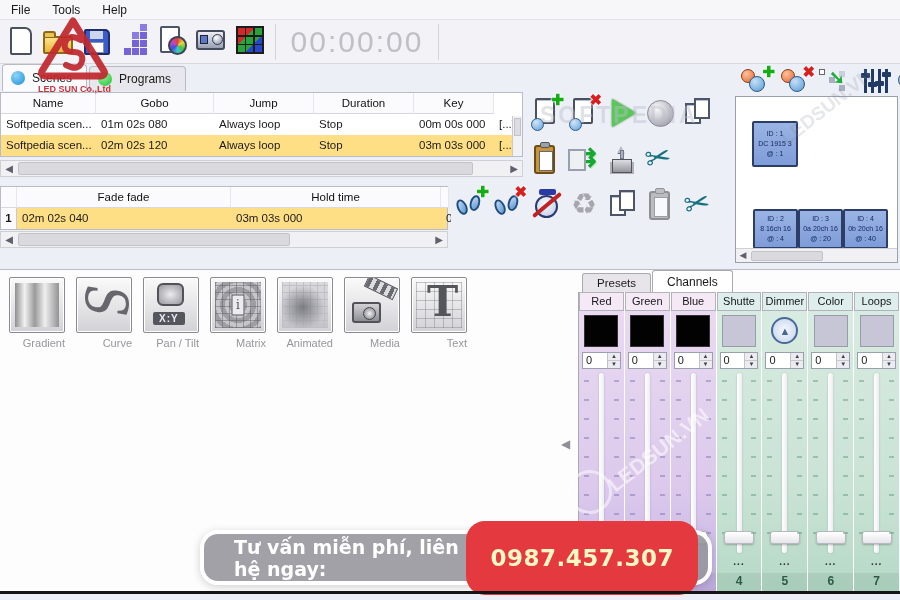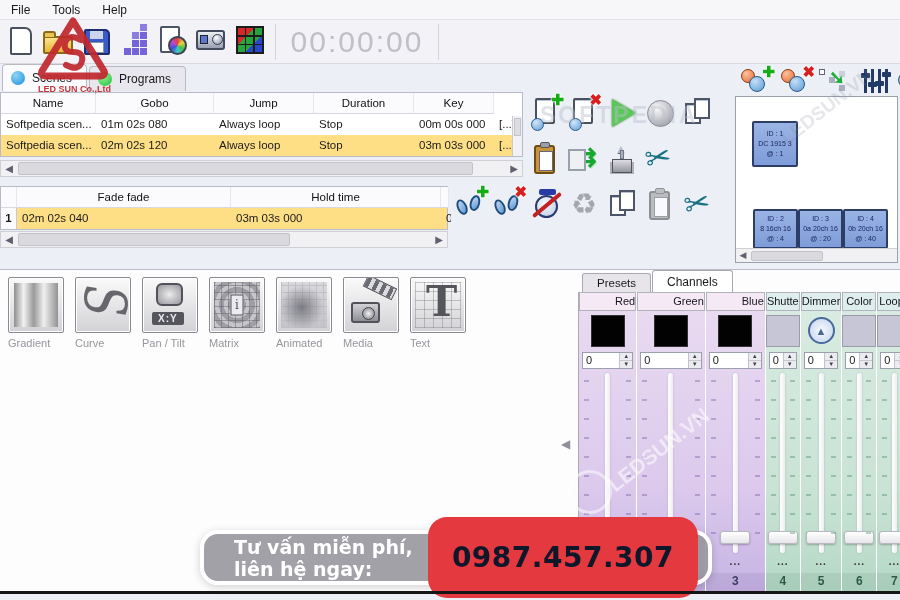--- a/index.html
+++ b/index.html
@@ -150,21 +150,21 @@
   .fixture[data-index="2"]{left:62px;top:112px;}
   .fixture[data-index="3"]{left:107px;top:112px;}
   #fix-hscroll{left:0;bottom:0;top:auto;width:161px;height:14px;position:absolute;background:#f1f1f4;
       border-top:1px solid #cfcfd6;display:flex;align-items:center;}
   #fix-hscroll .sb-btn{width:14px;font-size:9px;}
   #fix-hscroll .sb-thumb{width:72px;height:10px;}
 
   
   #bottom-white{position:absolute;left:0;top:269px;width:900px;height:322px;background:#fdfdfe;border-top:1px solid #bcbcc6;}
   #effects{position:absolute;left:8px;top:277px;display:flex;gap:10px;}
-  .fx{width:57px;display:flex;flex-direction:column;align-items:flex-start;gap:4px;}
+  .fx{width:57px;display:flex;flex-direction:column;align-items:flex-end;gap:4px;}
   .fx-icon{width:56px;height:56px;border:1px solid #8a8a92;border-radius:2px;position:relative;overflow:hidden;
       background:linear-gradient(180deg,#fafafa,#d2d2d6);box-shadow:inset 0 0 0 1px #fff;}
   .fx-icon .a,.fx-icon .b{position:absolute;}
   .fx-label{font-size:11px;color:#96969c;white-space:nowrap;}
   .fx-gradient .a{left:5px;top:5px;right:5px;bottom:5px;background:linear-gradient(90deg,#8e8e8e,#f2f2f2 22%,#9a9a9a 45%,#efefef 68%,#929292);}
   .fx-sequencer .a::before{content:"♻";font-size:40px;color:#7e7e84;}
   .fx-sequencer .a{left:8px;top:1px;}
   .fx-curve .a::before{content:"S";font-family:"DejaVu Serif",serif;font-style:italic;font-size:46px;color:#66666c;}
   .fx-curve .a{left:13px;top:-4px;transform:rotate(90deg) scaleY(1.25);}
   .fx-pantilt .a{left:13px;top:5px;width:27px;height:23px;background:radial-gradient(#ececec,#96969e);border:2px solid #52525a;border-radius:6px;}
@@ -199,21 +199,21 @@
   #ch-tabs{display:flex;align-items:flex-end;height:22px;padding-left:4px;}
   .ch-tab{height:19px;padding:0 14px;background:#e7e4ea;border:1px solid #a9a9b2;border-bottom:none;
       border-radius:3px 3px 0 0;font-size:11.5px;line-height:19px;margin-right:1px;}
   .ch-tab.active{background:#fff;height:22px;line-height:22px;font-size:12px;}
   #ch-cols{display:flex;gap:1px;height:300px;background:#fff;border-left:1px solid #a9a9b2;}
   .ch{flex:1;display:flex;flex-direction:column;position:relative;}
   .grp-color{background:linear-gradient(180deg,#eadcf1 0%,#dcc9ec 65%,#c6b4e4 100%);}
   .grp-beam{background:linear-gradient(180deg,#daece3 0%,#c9e3d5 65%,#b6d9c7 100%);}
   .ch-head{height:18px;line-height:17px;text-align:center;font-size:11px;color:#16161c;
       border:1px solid #b2b2bc;border-bottom:none;}
-  .grp-color .ch-head{background:#f6e9f6;padding-left:35px;}
+  .grp-color .ch-head{background:#f6e9f6;}
   .grp-beam .ch-head{background:#ddeeec;}
   .ch-swatch-area{height:40px;display:flex;align-items:center;justify-content:center;border-top:1px solid #b2b2bc;}
   .swatch{width:34px;height:32px;}
   .sw-black{background:#020202;border:1px solid #333;}
   .sw-gray{background:#c6c6d6;border:1px solid #9a9aa8;}
   .sw-dimmer{background:transparent;display:flex;align-items:center;justify-content:center;}
   .dim{display:none;}
   .sw-dimmer .dim{display:flex;align-items:center;justify-content:center;width:27px;height:27px;border-radius:50%;
       border:2px solid #49699b;background:radial-gradient(#f6faff,#c2d2ea);}
   .dim::before{content:"▲";font-size:11px;color:#49699b;}
@@ -242,21 +242,21 @@
   #ledsun-logo .co{position:absolute;left:2px;bottom:0;font-size:9px;font-weight:bold;color:#c0272d;white-space:nowrap;}
   .wm{position:absolute;font-weight:bold;pointer-events:none;white-space:nowrap;}
   #wm1{left:772px;top:96px;transform:rotate(-38deg);font-size:19px;color:rgba(130,135,150,.20);}
   #wm2{left:598px;top:438px;transform:rotate(-38deg);font-size:21px;color:rgba(255,255,255,.55);}
   #wm2c{left:568px;top:470px;width:44px;height:44px;border:3px solid rgba(255,255,255,.5);border-radius:50%;transform:rotate(-38deg);}
   #wm3{left:540px;top:102px;font-size:23px;letter-spacing:3px;color:rgba(185,190,202,.45);}
   #banner{position:absolute;left:200px;top:530px;width:512px;height:55px;z-index:40;
       background:rgba(148,148,155,.88);border:4px solid #fff;border-radius:18px;
       display:flex;align-items:center;padding:0 10px 0 30px;box-shadow:0 2px 8px rgba(0,0,0,.18);}
   #banner-text{color:#fff;font-size:19px;font-weight:bold;font-family:"DejaVu Sans",sans-serif;}
-  #banner-phone{margin-left:auto;background:#e4393f;color:#0f172a;font-weight:bold;font-size:28px;
+  #banner-phone{margin-left:auto;background:#e4393f;color:#fef9c3;font-weight:bold;font-size:23px;
       font-family:"DejaVu Sans",sans-serif;padding:24px 24px;border-radius:19px;letter-spacing:.5px;}
   #bottom-line{position:absolute;left:0;top:591px;width:900px;height:3px;background:#151515;z-index:50;}
 </style>
 </head>
 <body>
 
 <div id="app">
 
   <div id="menubar">
 

